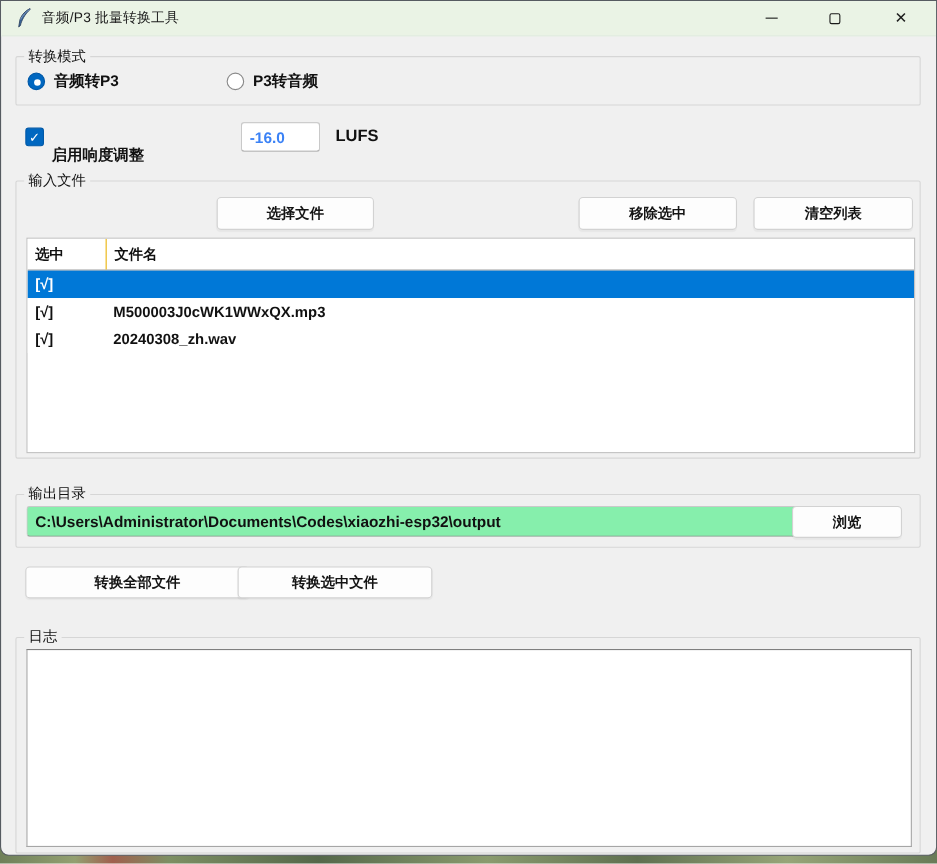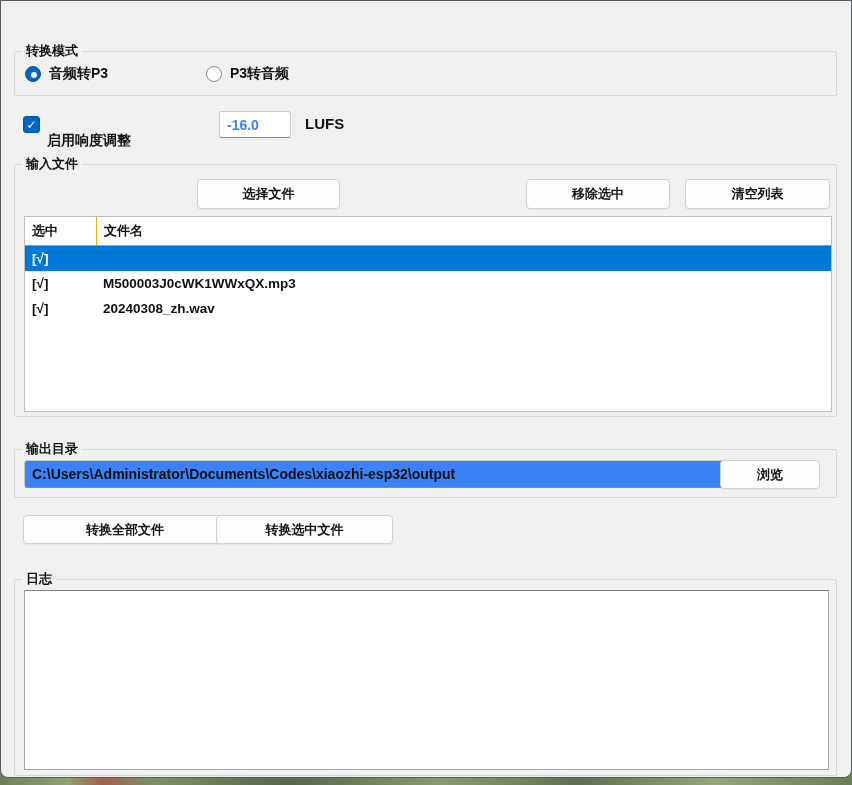--- a/index.html
+++ b/index.html
@@ -29,21 +29,21 @@
   .win-btn.close { width:64px; font-size:14px; }
   .glyph-min { display:block; width:11px; height:1.4px; background:#1b1b1b; }
   .glyph-max { display:block; width:10px; height:10px; border:1.4px solid #1b1b1b; border-radius:2px; }
 
   
   .labelframe {
     position:absolute; border:1px solid #d6d6d6; border-radius:2px; background:#f0f0f0;
   }
   .lf-label {
     position:absolute; top:-10px; left:7px; background:#f0f0f0; padding:0 4px;
-    font-size:13px; font-weight:bold; color:#111; white-space:nowrap; line-height:18px;
+    font-size:13px; font-weight:normal; color:#111; white-space:nowrap; line-height:18px;
   }
   #frame-mode   { left:13px; top:50px;  width:823px; height:45px; }
   #frame-input  { left:13px; top:163px; width:823px; height:253px; }
   #frame-output { left:13px; top:448px; width:823px; height:49px; }
   #frame-log    { left:13px; top:578px; width:823px; height:197px; }
 
   
   .radio-row { position:absolute; left:10px; top:13px; display:flex; align-items:center; }
   .radio-item { display:flex; align-items:center; width:181px; }
   .radio-circle {
@@ -100,36 +100,56 @@
   .tv-row { display:flex; height:25px; align-items:center; background:#fff; }
   .tv-cell { font-size:13.5px; font-weight:bold; color:#111; white-space:nowrap; overflow:hidden; }
   .tv-cell.col-check { width:72px; padding-left:7px; flex:0 0 auto; }
   .tv-cell.col-name  { flex:1; padding-left:6px; }
   .tv-row.selected { background:#0078d7; }
   .tv-row.selected .tv-cell { color:#fff; }
 
   
   .path-entry {
     position:absolute; left:9px; top:10px; width:712px; height:28px;
-    background:#3b82f6; border:1px solid #c9c9c9; border-bottom-color:#8a8a8a; border-radius:3px;
+    background:#86efac; border:1px solid #c9c9c9; border-bottom-color:#8a8a8a; border-radius:3px;
     font-family:inherit; font-size:14px; font-weight:bold; color:#111; padding:0 7px; outline:none;
   }
 
   
   .log-area {
     position:absolute; left:9px; top:10px; width:805px; height:180px;
     background:#fff; border:1px solid #a6a6a6; border-top-color:#7f7f7f;
     font-size:13px; color:#111; padding:3px 5px; overflow:hidden; white-space:pre-wrap;
   }
 </style>
 </head>
 <body>
 
 <div class="window">
 
+  <div class="titlebar">
+    <span class="app-icon">
+      <svg width="15" height="19" viewBox="0 0 15 19">
+        <path d="M13.2 0.8 C9.5 2.6 5.8 6.2 4.2 10.5 L3 17.5 L4.6 16.2 C5.2 12.4 8.6 5.6 13.6 1.4 Z" fill="#3e6aa0" stroke="#1e3350" stroke-width="0.7"></path>
+        <path d="M4.4 10.8 C6.4 7.2 9.6 3.8 12.8 1.6" fill="none" stroke="#9fb6d4" stroke-width="0.6"></path>
+      </svg>
+    </span>
+    <span class="title-text">音频/P3 批量转换工具</span>
+    <div class="win-controls">
+      <div class="win-btn">
+          <span class="glyph-min"></span>
+        </div>
+      <div class="win-btn">
+          <span class="glyph-max"></span>
+        </div>
+      <div class="win-btn close">
+          <span>✕</span>
+        </div>
+    </div>
+  </div>
 
   <div class="labelframe" id="frame-mode">
     <span class="lf-label">转换模式</span>
     <div class="radio-row">
       <div class="radio-item on">
         <span class="radio-circle"></span>
         <span class="radio-label">音频转P3</span>
       </div>
       <div class="radio-item">
         <span class="radio-circle"></span>

